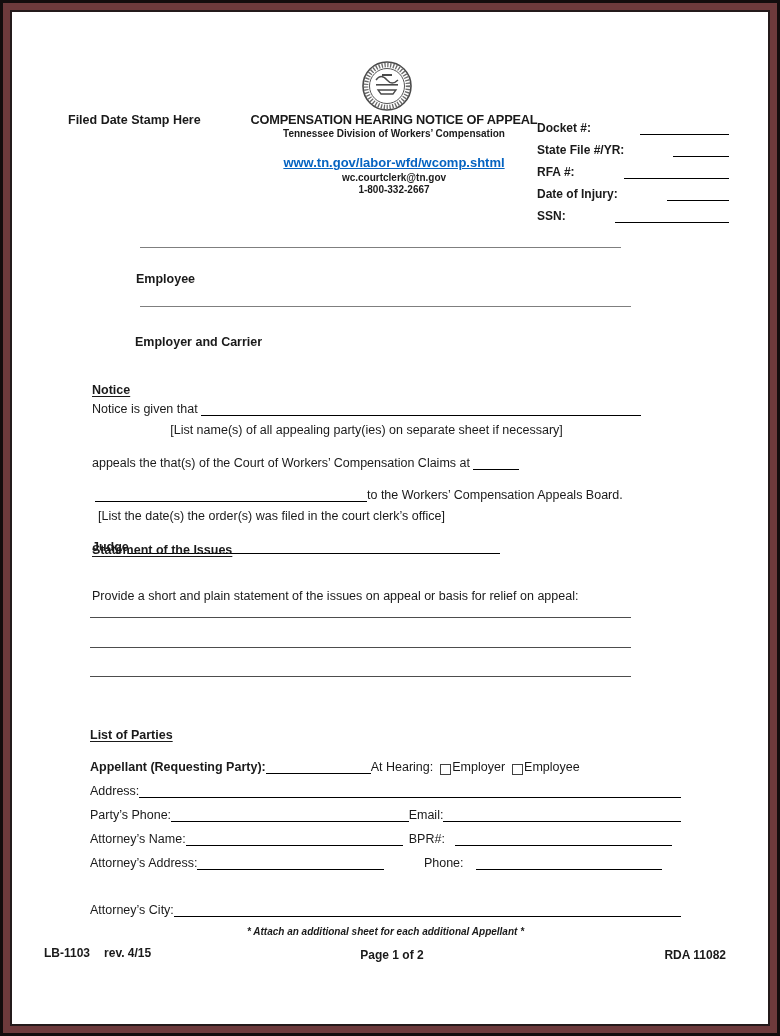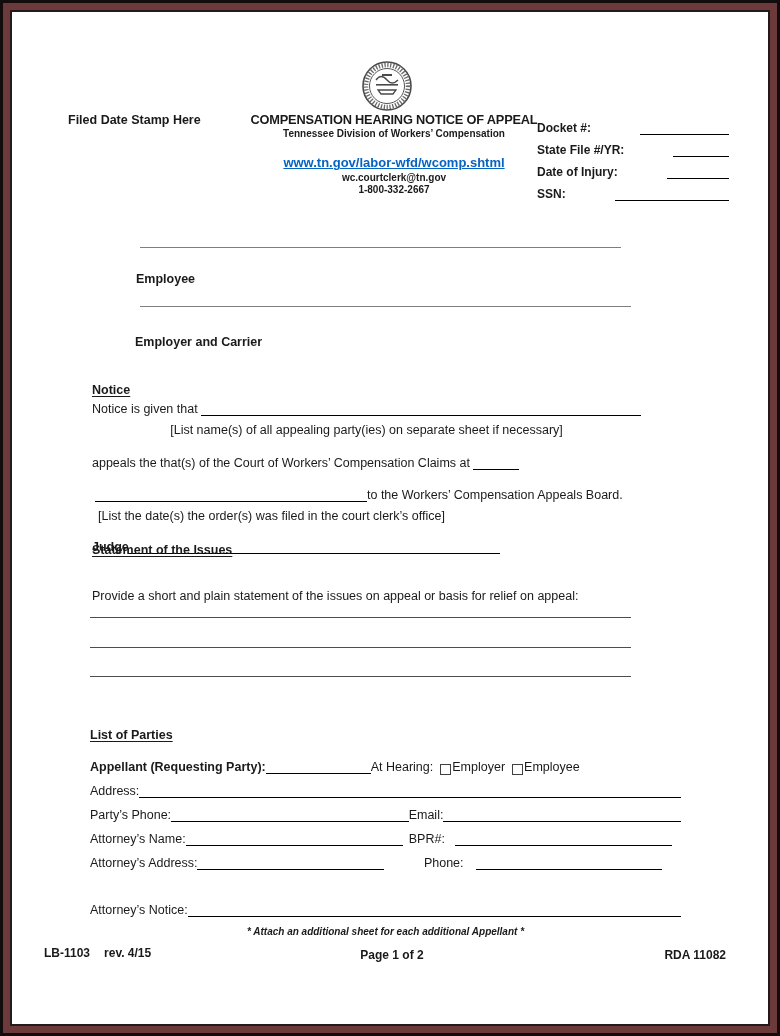--- a/index.html
+++ b/index.html
@@ -55,20 +55,24 @@
     <div class="b nowrap" style="font-size:10px;">1-800-332-2667</div>
   </div>
 
   <div class="abs" style="left:525px;top:101px;width:192px;">
     <div class="cf-row">
       <span class="cf-lbl">Docket #:</span>
             <span class="fill-line"></span>
     </div>
     <div class="cf-row">
       <span class="cf-lbl">State  File #/YR:</span>
+            <span class="fill-line"></span>
+    </div>
+    <div class="cf-row">
+      <span class="cf-lbl">RFA #:</span>
             <span class="fill-line"></span>
     </div>
     <div class="cf-row">
       <span class="cf-lbl">Date of Injury:</span>
             <span class="fill-line"></span>
     </div>
     <div class="cf-row">
       <span class="cf-lbl">SSN:</span>
             <span class="fill-line"></span>
     </div>
@@ -138,21 +142,21 @@
 
   <div class="row" style="left:78px;top:844px;width:572px;">
     <span class="nowrap">Attorney’s Address:</span>
           <span class="fill-line" style="max-width:300px;margin-right:40px;"></span>
           <span class="nowrap" style="margin-right:12px;">Phone:</span>
           <span class="fill-line"></span>
   </div>
 
 
   <div class="row" style="left:78px;top:891px;width:591px;">
-    <span class="nowrap">Attorney’s Notice:</span>
+    <span class="nowrap">Attorney’s City:</span>
           <span class="fill-line"></span>
   </div>
 
   <div class="abs b it center" style="left:78px;top:914px;width:591px;font-size:10px;">* Attach an additional sheet for each additional Appellant *</div>
 
   <div class="abs sm nowrap" style="left:32px;top:934px;">
     <span class="b">LB-1103</span><span style="display:inline-block;width:14px;"></span><span class="b">rev. 4/15</span>
   </div>
   <div class="abs b sm center" style="left:280px;top:936px;width:200px;">Page  1  of  2</div>
   <div class="abs b sm nowrap" style="right:42px;top:936px;">RDA 11082</div>

